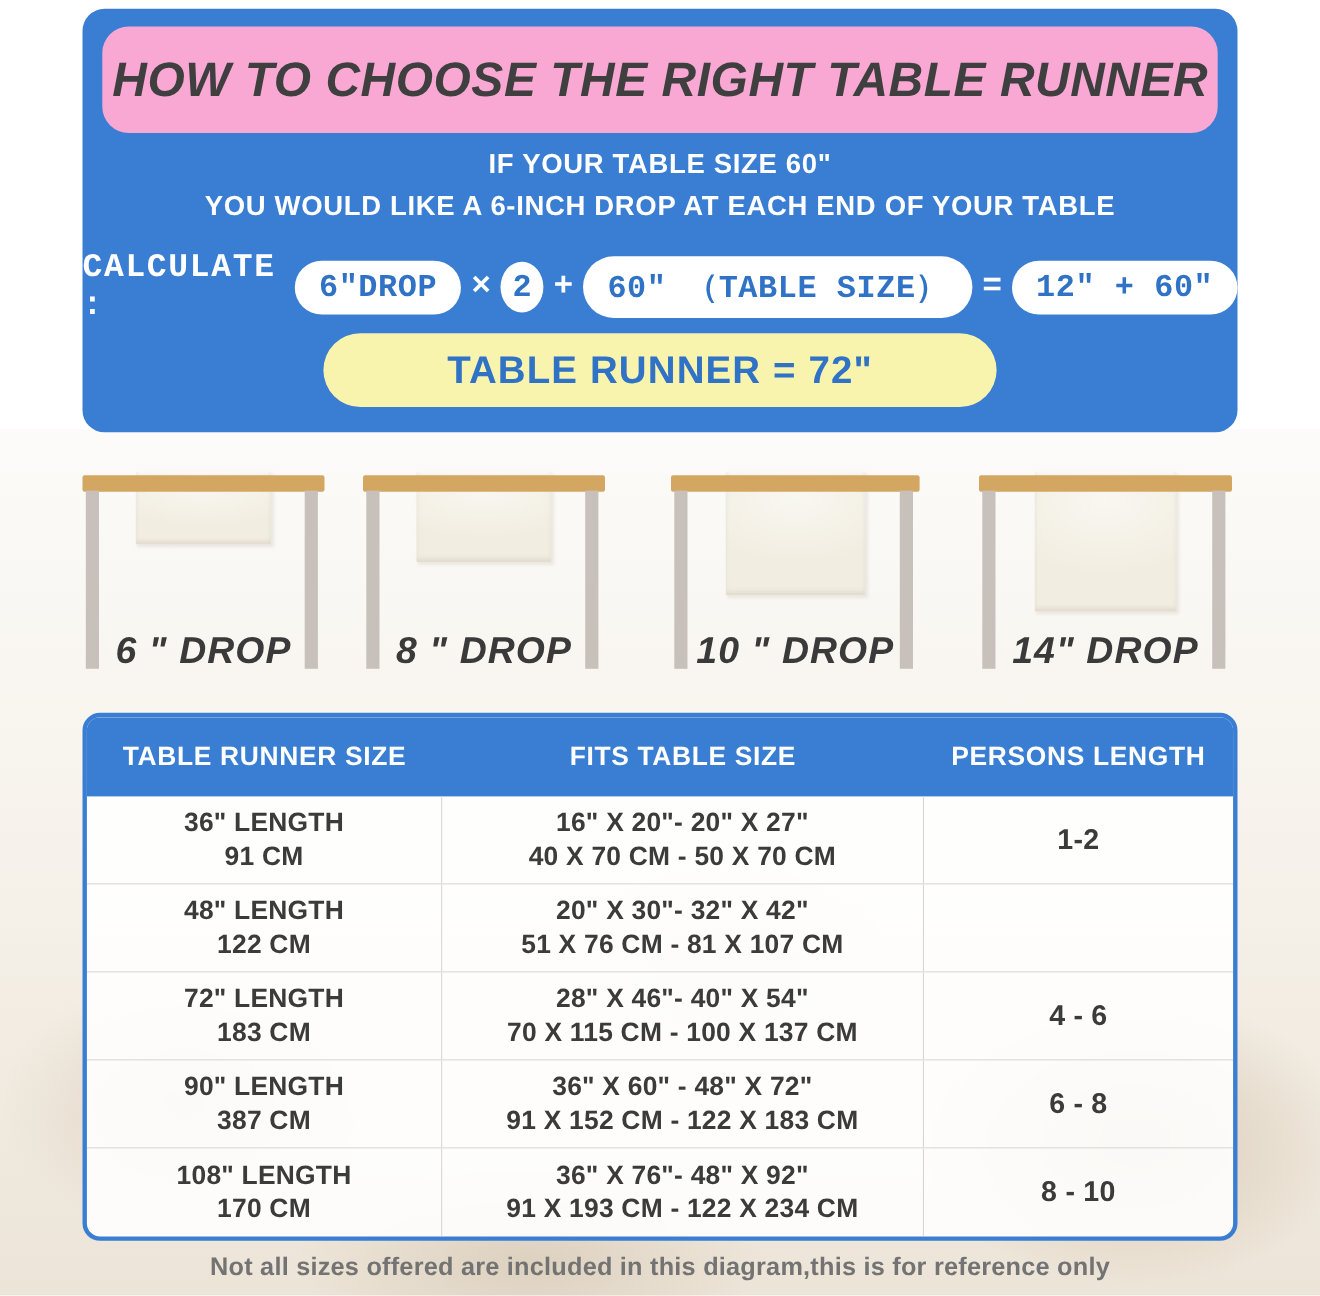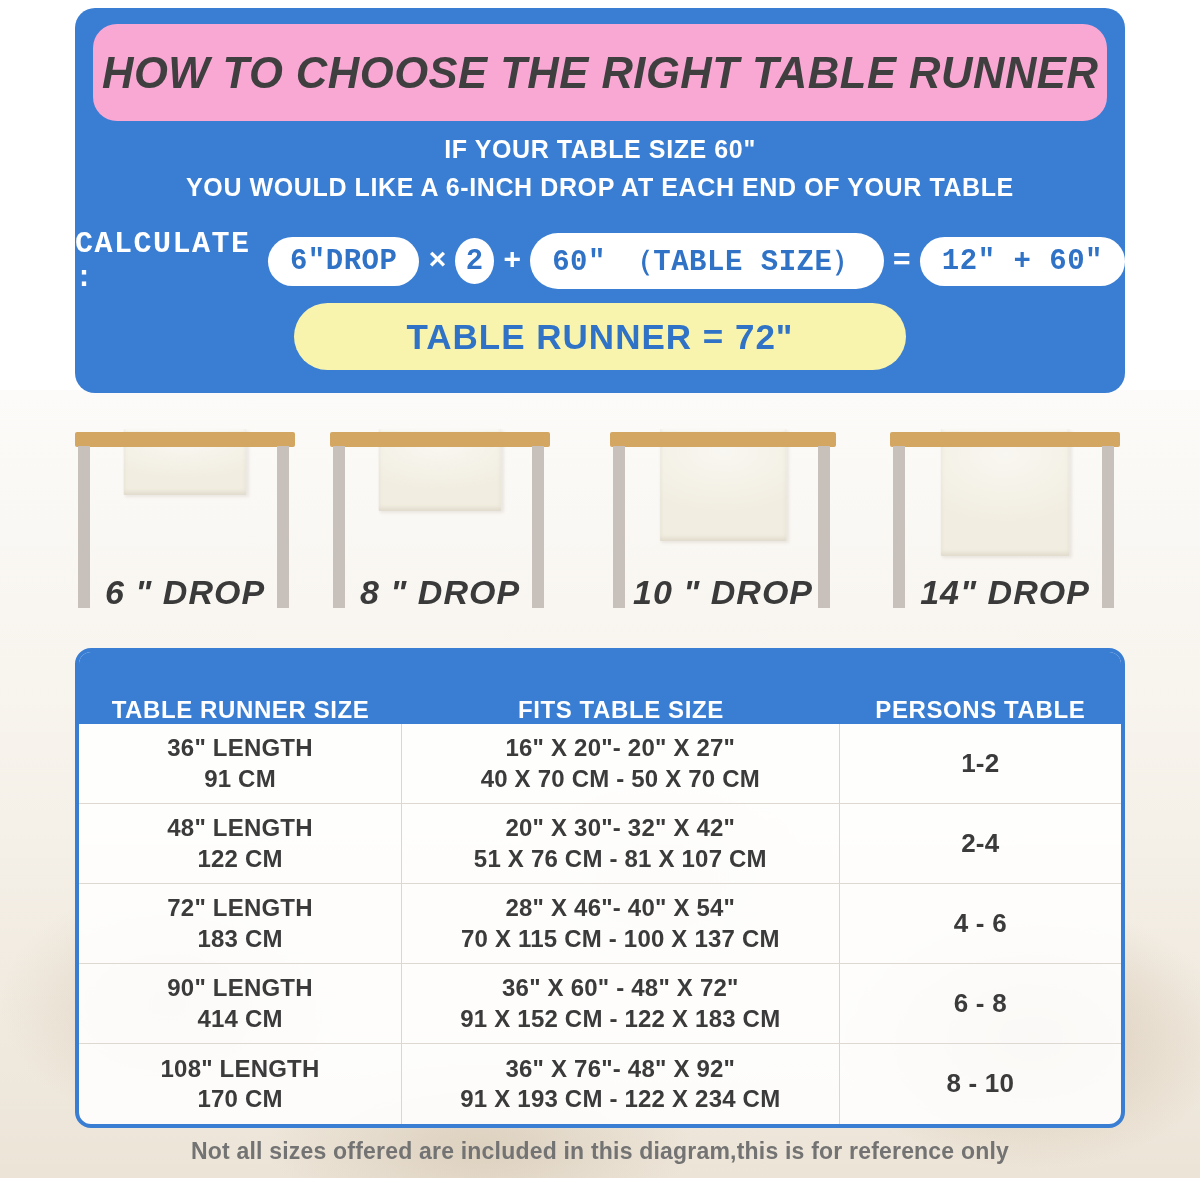--- a/index.html
+++ b/index.html
@@ -94,21 +94,21 @@
     letter-spacing:1px; white-space:nowrap;
   }
 
   
   .chart-panel {
     position:absolute; left:75px; top:648px; width:1050px; height:480px;
     border:4px solid #3A7ED3; border-radius:16px;
     background:rgba(255,255,255,0.88); overflow:hidden;
   }
   .chart-head {
-    height:72px; background:#3A7ED3; display:flex; align-items:flex-end;
+    height:72px; background:#3A7ED3; display:flex; align-items:center;
     color:#ffffff; font-weight:bold; font-size:24px; letter-spacing:0.6px;
   }
   .hcol { text-align:center; }
   .w1 { width:31%; } .w2 { width:42%; } .w3 { width:27%; }
   .chart-body { height:400px; }
   .crow { display:flex; align-items:stretch; height:80px; border-bottom:1px solid #DDD8D2; }
   .crow:last-child { border-bottom:none; }
   .cell {
     display:flex; flex-direction:column; justify-content:center;
     text-align:center; font-weight:bold; color:#3B3B3B;
@@ -180,21 +180,21 @@
       <div class="leg left"></div>
       <div class="leg right"></div>
       <div class="drop-label">14" DROP</div>
     </div>
   </section>
 
   <section class="chart-panel">
     <div class="chart-head">
       <div class="hcol w1">TABLE RUNNER SIZE</div>
       <div class="hcol w2">FITS TABLE SIZE</div>
-      <div class="hcol w3">PERSONS TABLE</div>
+      <div class="hcol w3">PERSONS LENGTH</div>
     </div>
     <div class="chart-body">
 
       <div class="crow">
         <div class="cell w1">
           <div>36" LENGTH</div>
           <div>91 CM</div>
         </div>
         <div class="cell w2">
           <div>16" X 20"- 20" X 27"</div>
@@ -207,43 +207,40 @@
 
       <div class="crow">
         <div class="cell w1">
           <div>48" LENGTH</div>
           <div>122 CM</div>
         </div>
         <div class="cell w2">
           <div>20" X 30"- 32" X 42"</div>
           <div>51 X 76 CM - 81 X 107 CM</div>
         </div>
-        <div class="cell w3">
-          <div>2-4</div>
-        </div>
       </div>
 
       <div class="crow">
         <div class="cell w1">
           <div>72" LENGTH</div>
           <div>183 CM</div>
         </div>
         <div class="cell w2">
           <div>28" X 46"- 40" X 54"</div>
           <div>70 X 115 CM - 100 X 137 CM</div>
         </div>
         <div class="cell w3">
           <div>4 - 6</div>
         </div>
       </div>
 
       <div class="crow">
         <div class="cell w1">
           <div>90" LENGTH</div>
-          <div>414 CM</div>
+          <div>387 CM</div>
         </div>
         <div class="cell w2">
           <div>36" X 60" - 48" X 72"</div>
           <div>91 X 152 CM - 122 X 183 CM</div>
         </div>
         <div class="cell w3">
           <div>6 - 8</div>
         </div>
       </div>
 

